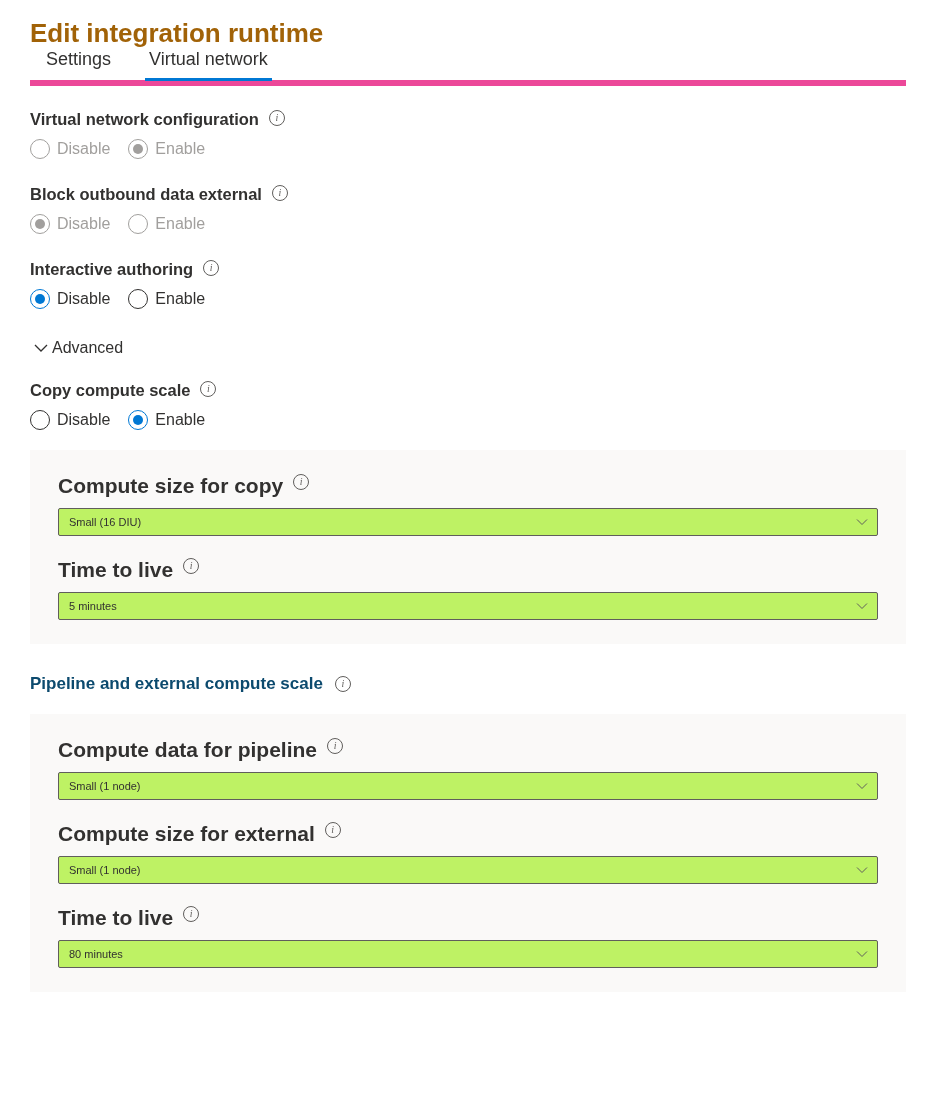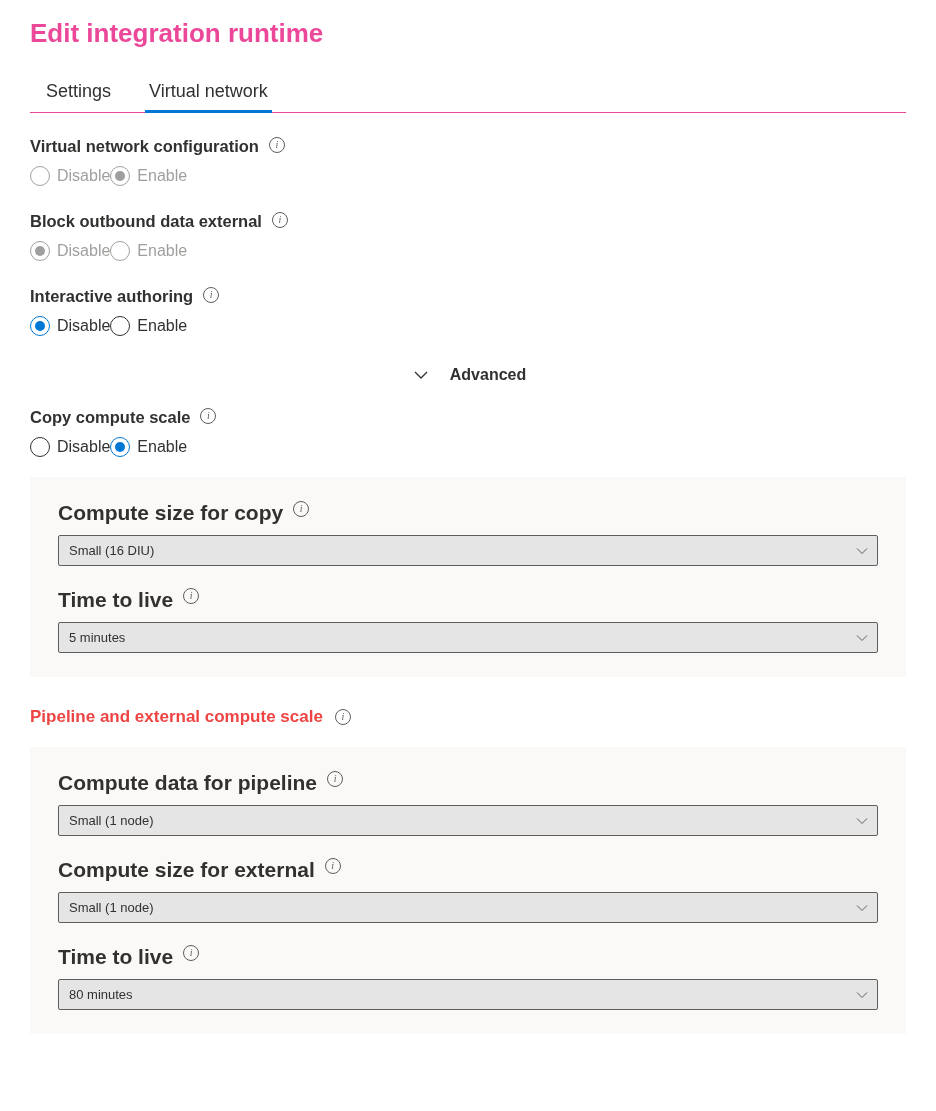--- a/index.html
+++ b/index.html
@@ -6,26 +6,25 @@
     body {
       font-family: "Segoe UI", -apple-system, BlinkMacSystemFont, sans-serif;
       background: #ffffff;
       color: #323130;
       padding: 18px 30px;
       width: 936px;
     }
     h1 {
       font-size: 26px;
       font-weight: 600;
-      color: #ec4899;
-      margin-bottom: 32px;
+      color: #a16207;
     }
     .tabs {
       display: flex;
-      border-bottom: 1px solid #ec4899;
+      border-bottom: 6px solid #ec4899;
       gap: 38px;
       padding-left: 16px;
       margin-bottom: 24px;
     }
     .tab {
       font-size: 18px;
       color: #323130;
       padding-bottom: 10px;
       cursor: pointer;
       position: relative;
@@ -68,20 +67,21 @@
       font-style: italic;
       font-family: Georgia, serif;
       color: #605e5c;
       cursor: pointer;
       line-height: 1;
       padding-bottom: 1px;
     }
     .radio-row {
       display: flex;
       align-items: center;
+      gap: 18px;
     }
     .radio-option {
       display: flex;
       align-items: center;
       gap: 7px;
       cursor: pointer;
     }
     .radio-option.disabled {
       cursor: default;
     }
@@ -117,28 +117,27 @@
     .radio-text {
       font-size: 16px;
       color: #323130;
     }
     .radio-option.disabled .radio-text {
       color: #a19f9d;
     }
     .advanced-toggle {
       display: flex;
       align-items: center;
-      gap: 22px;
+      gap: 4px;
       font-size: 16px;
-      font-weight: 700;
+      font-weight: 400;
       cursor: pointer;
       margin-bottom: 24px;
       margin-top: 30px;
       padding-left: 4px;
-      justify-content: center;
     }
     .chevron {
       display: inline-block;
     }
     .chevron svg { display: block; }
     .panel {
       background: #faf9f8;
       padding: 24px 28px;
       margin-top: 20px;
     }
@@ -151,41 +150,41 @@
     .panel .field-label {
       font-size: 21px;
     }
     .select-wrap {
       position: relative;
       margin-top: 6px;
     }
     .select-box {
       width: 100%;
       border: 1px solid #605e5c;
-      background: #e5e5e5;
+      background: #bef264;
       padding: 7px 34px 7px 10px;
-      font-size: 13px;
+      font-size: 11px;
       color: #323130;
       cursor: pointer;
       border-radius: 2px;
       display: flex;
       align-items: center;
     }
     .select-caret {
       position: absolute;
       right: 10px;
       top: 50%;
       transform: translateY(-50%);
       pointer-events: none;
     }
     .select-caret svg { display: block; }
     .section-label {
       font-size: 17px;
       font-weight: 600;
-      color: #ef4444;
+      color: #0c4a6e;
     }
     .section-row {
       display: flex;
       align-items: center;
       gap: 12px;
       margin-top: 30px;
       margin-bottom: 0;
     }
   </style>
 </head>

